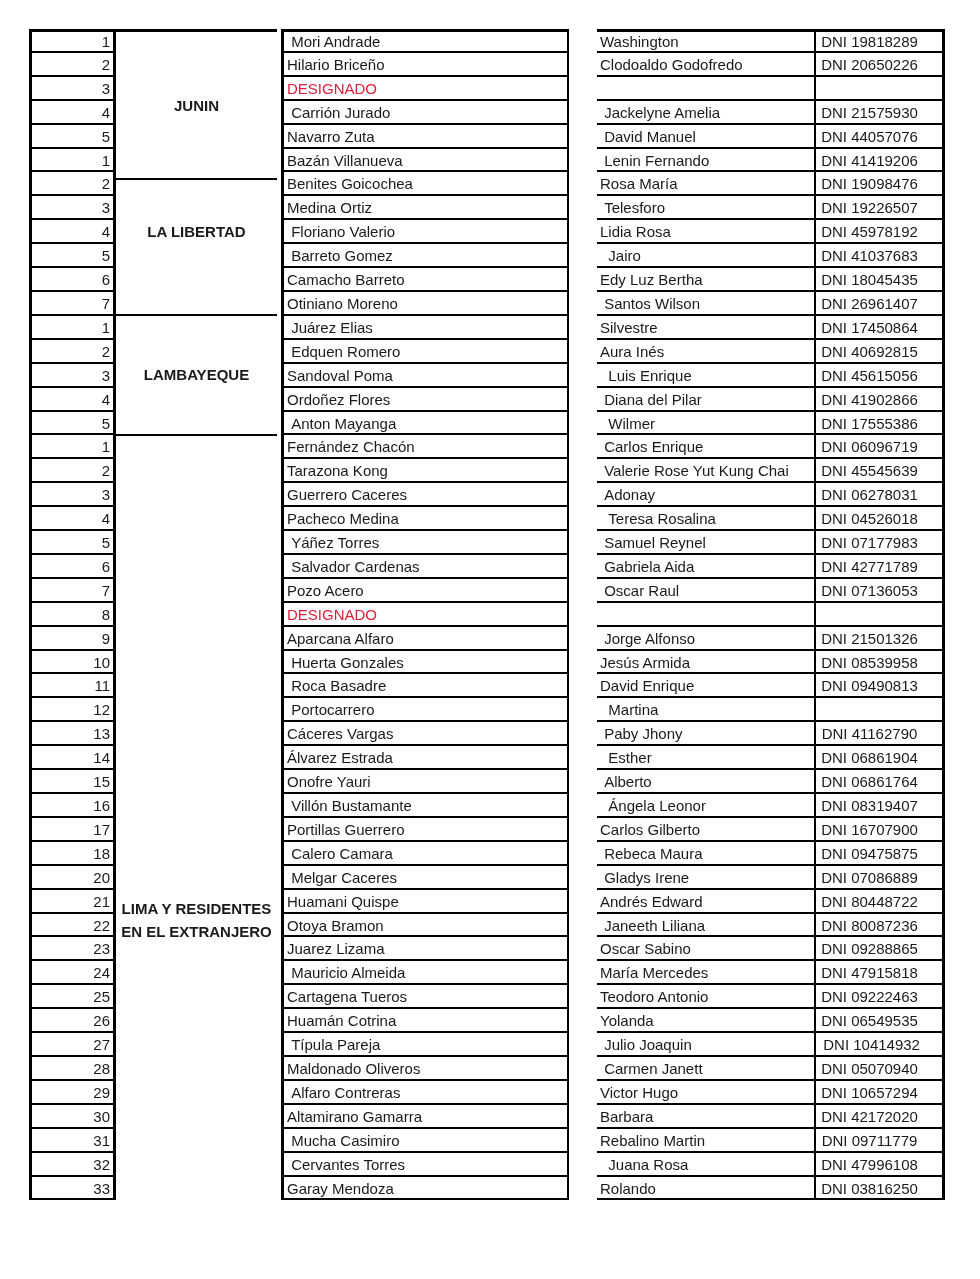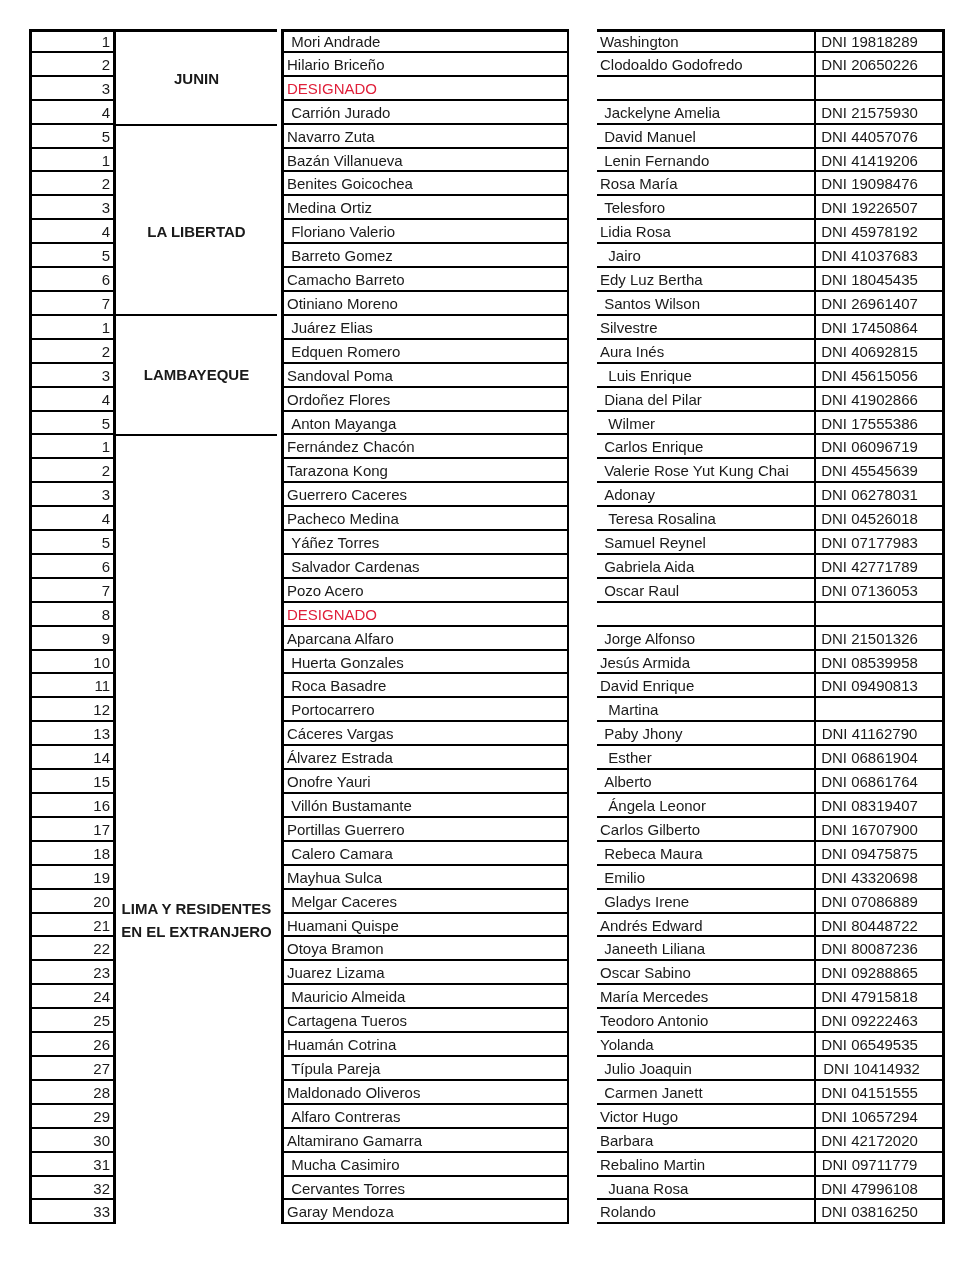--- a/index.html
+++ b/index.html
@@ -52,21 +52,21 @@
       <div class="cell surname">&nbsp;Carrión Jurado</div>
       <div class="cell given">&nbsp;Jackelyne Amelia</div>
       <div class="cell dni">DNI 21575930</div>
     </div>
     <div class="row">
       <div class="cell num">5</div>
       <div class="cell surname">Navarro Zuta</div>
       <div class="cell given">&nbsp;David Manuel</div>
       <div class="cell dni">DNI 44057076</div>
     </div>
-    <div class="region-block first" style="top: 0px; height: 97px;">
+    <div class="region-block first" style="top: 0px; height: 151px;">
       <span>JUNIN</span>
     </div>
     <div class="row">
       <div class="cell num">1</div>
       <div class="cell surname">Bazán Villanueva</div>
       <div class="cell given">&nbsp;Lenin Fernando</div>
       <div class="cell dni">DNI 41419206</div>
     </div>
     <div class="row">
       <div class="cell num">2</div>
@@ -242,26 +242,20 @@
       <div class="cell given">Carlos Gilberto</div>
       <div class="cell dni">DNI 16707900</div>
     </div>
     <div class="row">
       <div class="cell num">18</div>
       <div class="cell surname">&nbsp;Calero Camara</div>
       <div class="cell given">&nbsp;Rebeca Maura</div>
       <div class="cell dni">DNI 09475875</div>
     </div>
     <div class="row">
-      <div class="cell num">19</div>
-      <div class="cell surname">Mayhua Sulca</div>
-      <div class="cell given">&nbsp;Emilio</div>
-      <div class="cell dni">DNI 43320698</div>
-    </div>
-    <div class="row">
       <div class="cell num">20</div>
       <div class="cell surname">&nbsp;Melgar Caceres</div>
       <div class="cell given">&nbsp;Gladys Irene</div>
       <div class="cell dni">DNI 07086889</div>
     </div>
     <div class="row">
       <div class="cell num">21</div>
       <div class="cell surname">Huamani Quispe</div>
       <div class="cell given">Andrés Edward</div>
       <div class="cell dni">DNI 80448722</div>
@@ -299,21 +293,21 @@
     <div class="row">
       <div class="cell num">27</div>
       <div class="cell surname">&nbsp;Típula Pareja</div>
       <div class="cell given">&nbsp;Julio Joaquin</div>
       <div class="cell dni">&nbsp;DNI 10414932</div>
     </div>
     <div class="row">
       <div class="cell num">28</div>
       <div class="cell surname">Maldonado Oliveros</div>
       <div class="cell given">&nbsp;Carmen Janett</div>
-      <div class="cell dni">DNI 04151555</div>
+      <div class="cell dni">DNI 05070940</div>
     </div>
     <div class="row">
       <div class="cell num">29</div>
       <div class="cell surname">&nbsp;Alfaro Contreras</div>
       <div class="cell given">Victor Hugo</div>
       <div class="cell dni">DNI 10657294</div>
     </div>
     <div class="row">
       <div class="cell num">30</div>
       <div class="cell surname">Altamirano Gamarra</div>

